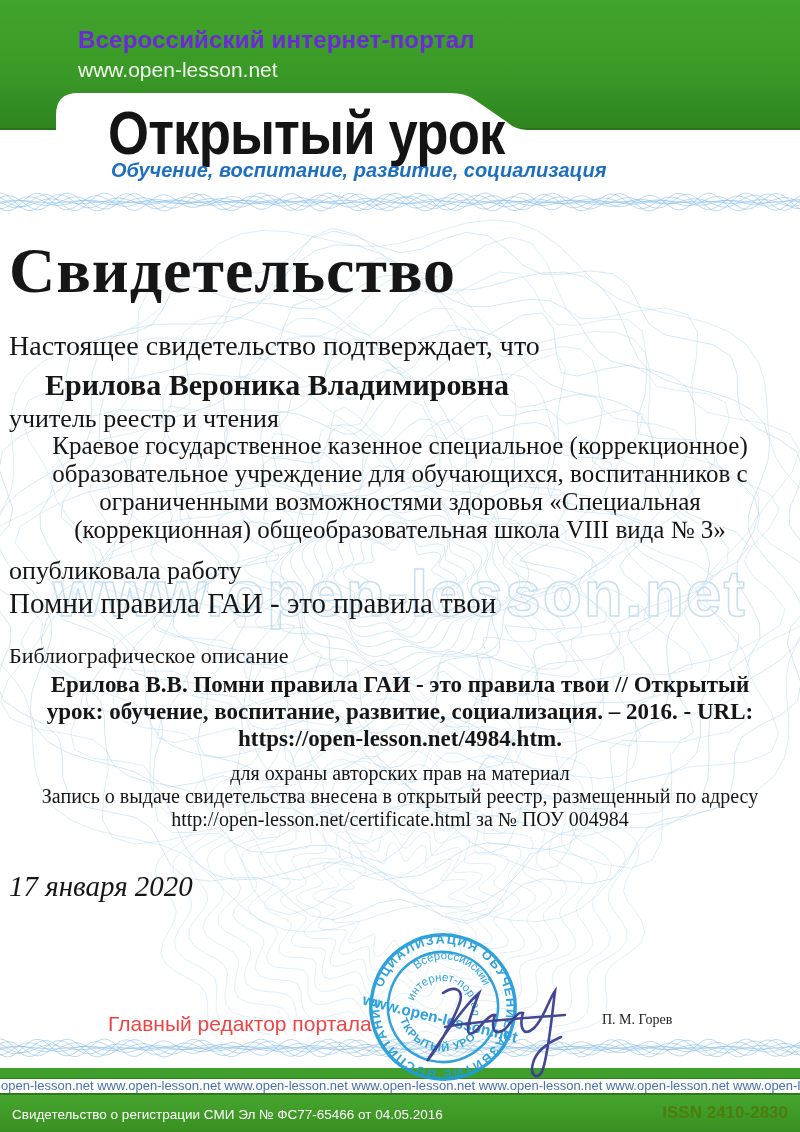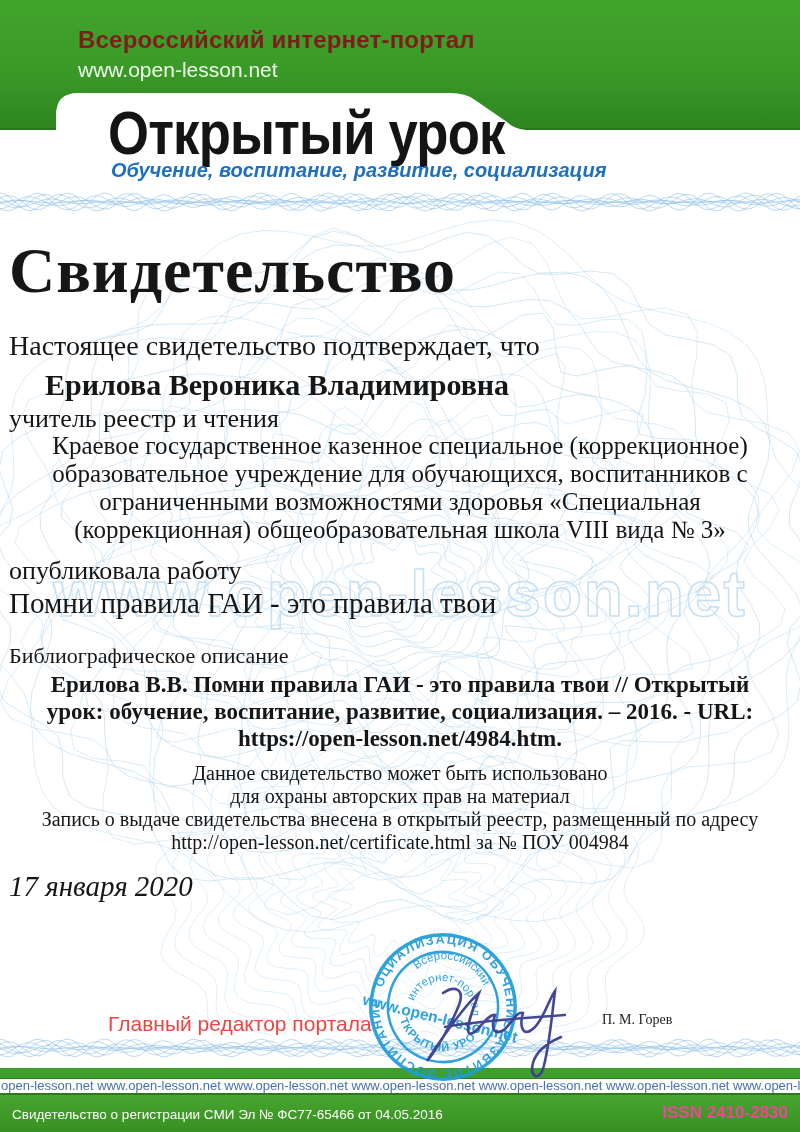--- a/index.html
+++ b/index.html
@@ -4,21 +4,21 @@
 <style>
   html,body{margin:0;padding:0;background:#e8e8e8;}
   #page{position:relative;width:800px;height:1132px;background:#ffffff;overflow:hidden;
         font-family:"Liberation Serif",serif;color:#161616;margin:0 auto;}
   
   .header-green{position:absolute;left:0;top:0;width:800px;height:128px;
     background:linear-gradient(180deg,#41a42c 0%,#3a9a27 55%,#2f8520 100%);
     border-bottom:2px solid #27751a;}
   .banner-svg{position:absolute;left:0;top:0;pointer-events:none;}
   .hdr-portal{position:absolute;left:78px;top:26px;font-family:"Liberation Sans",sans-serif;
-    font-weight:700;font-size:24px;color:#7f1d1d;letter-spacing:.2px;}
+    font-weight:700;font-size:24px;color:#6d28d9;letter-spacing:.2px;}
   .hdr-site{position:absolute;left:78px;top:58px;font-family:"Liberation Sans",sans-serif;
     font-size:21px;color:#f2fbef;}
   .brand{position:absolute;left:108px;top:97px;font-family:"Liberation Sans",sans-serif;
     font-weight:700;font-size:62px;color:#141414;letter-spacing:-1px;
     transform:scaleX(.85);transform-origin:left top;white-space:nowrap;}
   .tagline{position:absolute;left:111px;top:159px;font-family:"Liberation Sans",sans-serif;
     font-style:italic;font-weight:700;font-size:20px;color:#1d6fc0;white-space:nowrap;}
   
   .band{position:absolute;left:0;pointer-events:none;}
   #rosette{position:absolute;left:0;top:196px;pointer-events:none;}
@@ -47,21 +47,21 @@
     border-bottom:1px solid #2e7d1c;}
   .url-strip{position:absolute;left:0;top:1079px;width:800px;height:14px;background:#fdfffd;
     font-family:"Liberation Sans",sans-serif;font-size:13px;line-height:14px;color:#4a6fb1;
     white-space:nowrap;overflow:hidden;text-indent:-30px;}
   .foot-bar2{position:absolute;left:0;top:1093px;width:800px;height:39px;
     background:linear-gradient(180deg,#48a530 0%,#3e9826 60%,#389022 100%);
     border-top:2px solid #2d7a18;box-sizing:border-box;}
   .reg-text{position:absolute;left:12px;top:1107px;font-family:"Liberation Sans",sans-serif;
     font-size:13.5px;color:#ffffff;}
   .issn{position:absolute;right:12px;top:1103px;font-family:"Liberation Sans",sans-serif;
-    font-weight:700;font-size:17px;color:#ec4899;}
+    font-weight:700;font-size:17px;color:#4d7c0f;}
   svg text{user-select:none;}
 </style>
 </head>
 <body>
 
 <div id="page">
 
   <div class="header-green"></div>
   <svg class="banner-svg" width="800" height="130">
     <path d="M 56 130 L 56 115 Q 56 93 78 93 L 450 93 Q 466 93 475 100 L 507 122 Q 514 129 527 130 Z" fill="#ffffff"></path>
@@ -142,21 +142,20 @@
   <div class="cline cert-title">Свидетельство</div>
   <div class="cline confirm">Настоящее свидетельство подтверждает, что</div>
   <div class="cline recipient">Ерилова Вероника Владимировна</div>
   <div class="cline position">учитель реестр и чтения</div>
   <div class="institution">Краевое государственное казенное специальное (коррекционное) образовательное учреждение для обучающихся, воспитанников с ограниченными возможностями здоровья «Специальная (коррекционная) общеобразовательная школа VIII вида № 3»</div>
   <div class="cline published">опубликовала работу</div>
   <div class="cline work-title">Помни правила ГАИ - это правила твои</div>
   <div class="cline bib-head">Библиографическое описание</div>
   <div class="bibliography">Ерилова В.В. Помни правила ГАИ - это правила твои // Открытый урок: обучение, воспитание, развитие, социализация. – 2016. - URL: https://open-lesson.net/4984.htm.</div>
   <div class="usage">
-    <div>Данное свидетельство может быть использовано</div>
     <div>для охраны авторских прав на материал</div>
     <div>Запись о выдаче свидетельства внесена в открытый реестр, размещенный по адресу</div>
     <div>http://open-lesson.net/certificate.html за № ПОУ 004984</div>
   </div>
   <div class="cline cert-date">17 января 2020</div>
 
   <div class="sig-role">Главный редактор портала</div>
   <div class="sig-name">П. М. Горев</div>
 
   <svg id="stamp" width="160" height="160" viewBox="-80 -80 160 160">

